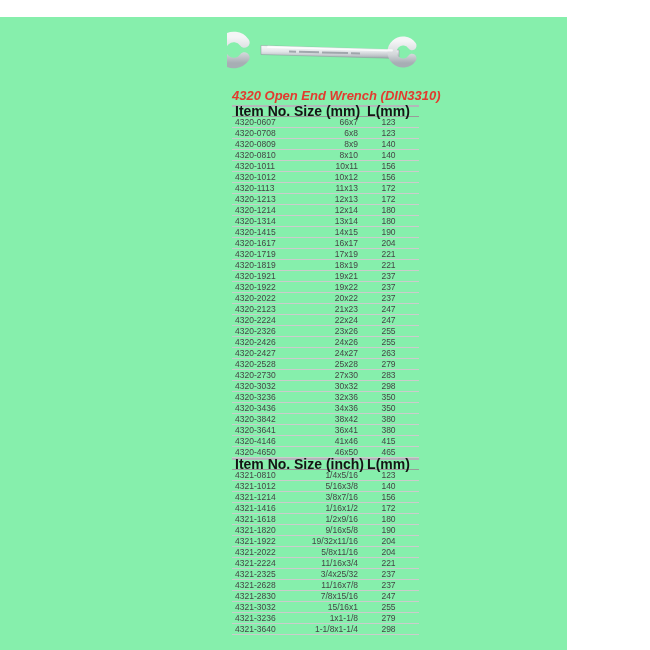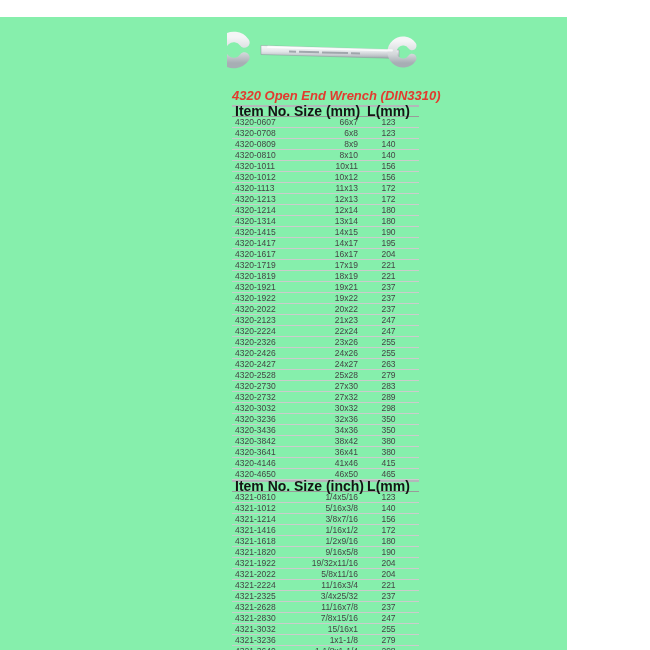--- a/index.html
+++ b/index.html
@@ -124,25 +124,20 @@
           <span class="c-item">4320-1314</span>
           <span class="c-size">13x14</span>
           <span class="c-len">180</span>
         </div>
         <div class="trow">
           <span class="c-item">4320-1415</span>
           <span class="c-size">14x15</span>
           <span class="c-len">190</span>
         </div>
         <div class="trow">
-          <span class="c-item">4320-1417</span>
-          <span class="c-size">14x17</span>
-          <span class="c-len">195</span>
-        </div>
-        <div class="trow">
           <span class="c-item">4320-1617</span>
           <span class="c-size">16x17</span>
           <span class="c-len">204</span>
         </div>
         <div class="trow">
           <span class="c-item">4320-1719</span>
           <span class="c-size">17x19</span>
           <span class="c-len">221</span>
         </div>
         <div class="trow">
@@ -192,25 +187,20 @@
         </div>
         <div class="trow">
           <span class="c-item">4320-2528</span>
           <span class="c-size">25x28</span>
           <span class="c-len">279</span>
         </div>
         <div class="trow">
           <span class="c-item">4320-2730</span>
           <span class="c-size">27x30</span>
           <span class="c-len">283</span>
-        </div>
-        <div class="trow">
-          <span class="c-item">4320-2732</span>
-          <span class="c-size">27x32</span>
-          <span class="c-len">289</span>
         </div>
         <div class="trow">
           <span class="c-item">4320-3032</span>
           <span class="c-size">30x32</span>
           <span class="c-len">298</span>
         </div>
         <div class="trow">
           <span class="c-item">4320-3236</span>
           <span class="c-size">32x36</span>
           <span class="c-len">350</span>

